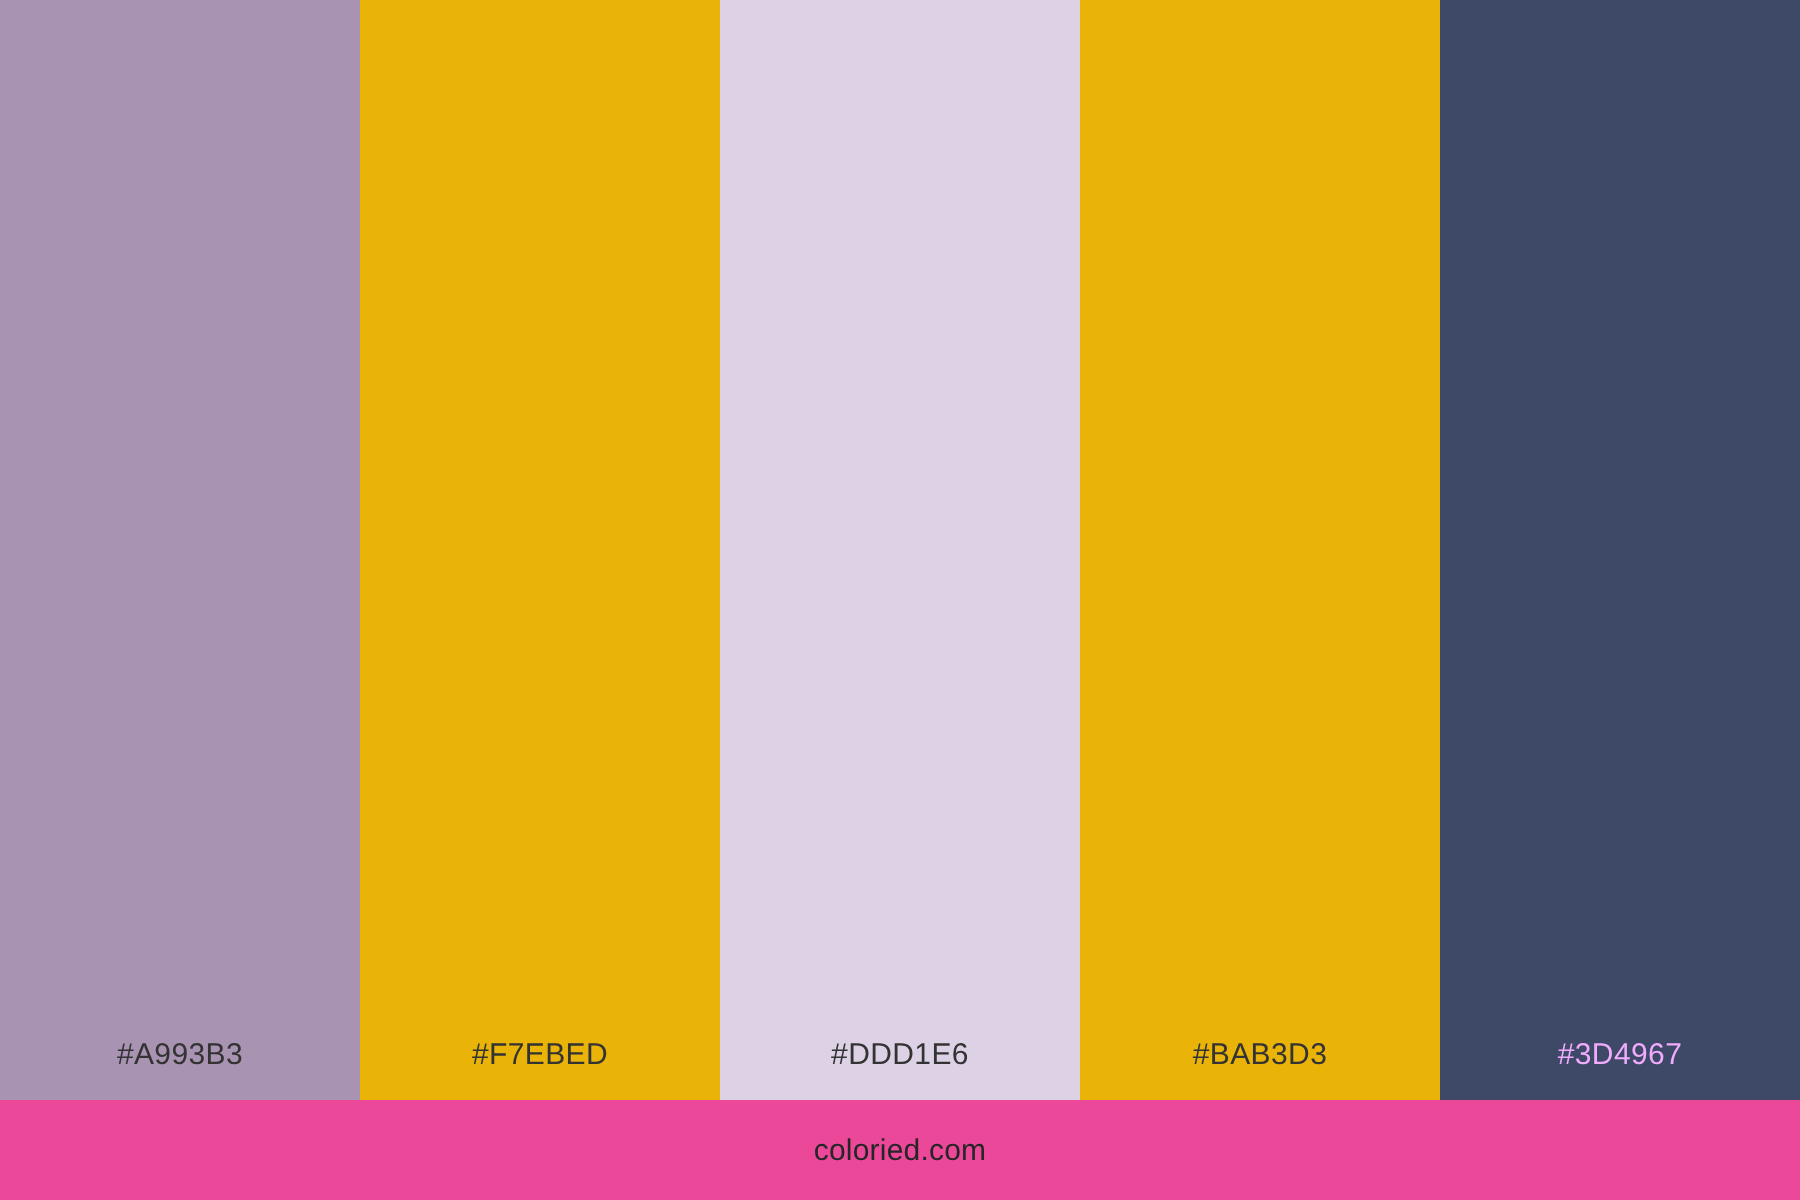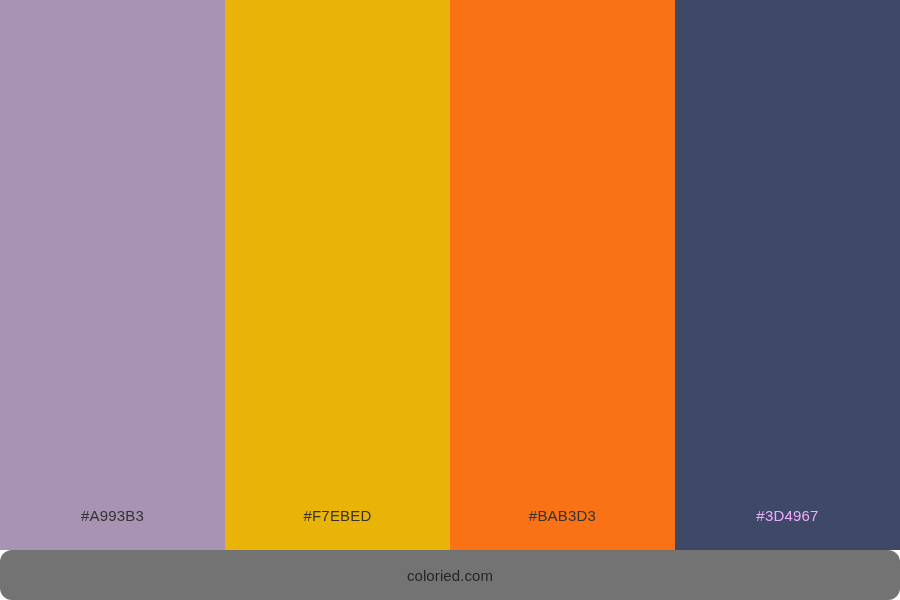--- a/index.html
+++ b/index.html
@@ -40,21 +40,21 @@
   }
 
   .swatch-label {
     display: block;
     width: 100%;
     text-align: center;
     font-family: "Liberation Sans", sans-serif;
     font-size: 15px;
     line-height: 15px;
     letter-spacing: 0.2px;
-    padding-bottom: 27px;
+    padding-bottom: 15px;
     color: #333333;
     white-space: nowrap;
   }
 
   .swatch-label.on-dark {
     color: #ffffff;
   }
 
   .footer {
     flex: 1 1 auto;
@@ -83,28 +83,31 @@
   <div class="swatch-strip">
 
     <div class="swatch" style="background-color: rgb(169, 147, 179);">
       <span class="swatch-label" style="color: rgb(51, 51, 51);">#A993B3</span>
     </div>
 
     <div class="swatch" style="background-color: #eab308;">
       <span class="swatch-label" style="color: rgb(51, 51, 51);">#F7EBED</span>
     </div>
 
+    <div class="swatch" style="background-color: rgb(221, 209, 230);">
+      <span class="swatch-label" style="color: rgb(51, 51, 51);">#DDD1E6</span>
+    </div>
 
-    <div class="swatch" style="background-color: #f97316;">
+    <div class="swatch" style="background-color: #eab308;">
       <span class="swatch-label" style="color: rgb(51, 51, 51);">#BAB3D3</span>
     </div>
 
     <div class="swatch" style="background-color: rgb(61, 73, 103);">
       <span class="swatch-label on-dark" style="color: #f0abfc;">#3D4967</span>
     </div>
 
   </div>
 
-  <div class="footer" style="background-color: #737373; border-radius: 12px;">
+  <div class="footer" style="background-color: #ec4899;">
     <span class="footer-brand" style="color: rgb(38, 38, 38);">coloried.com</span>
   </div>
 
 </div>
 
 </body></html>

